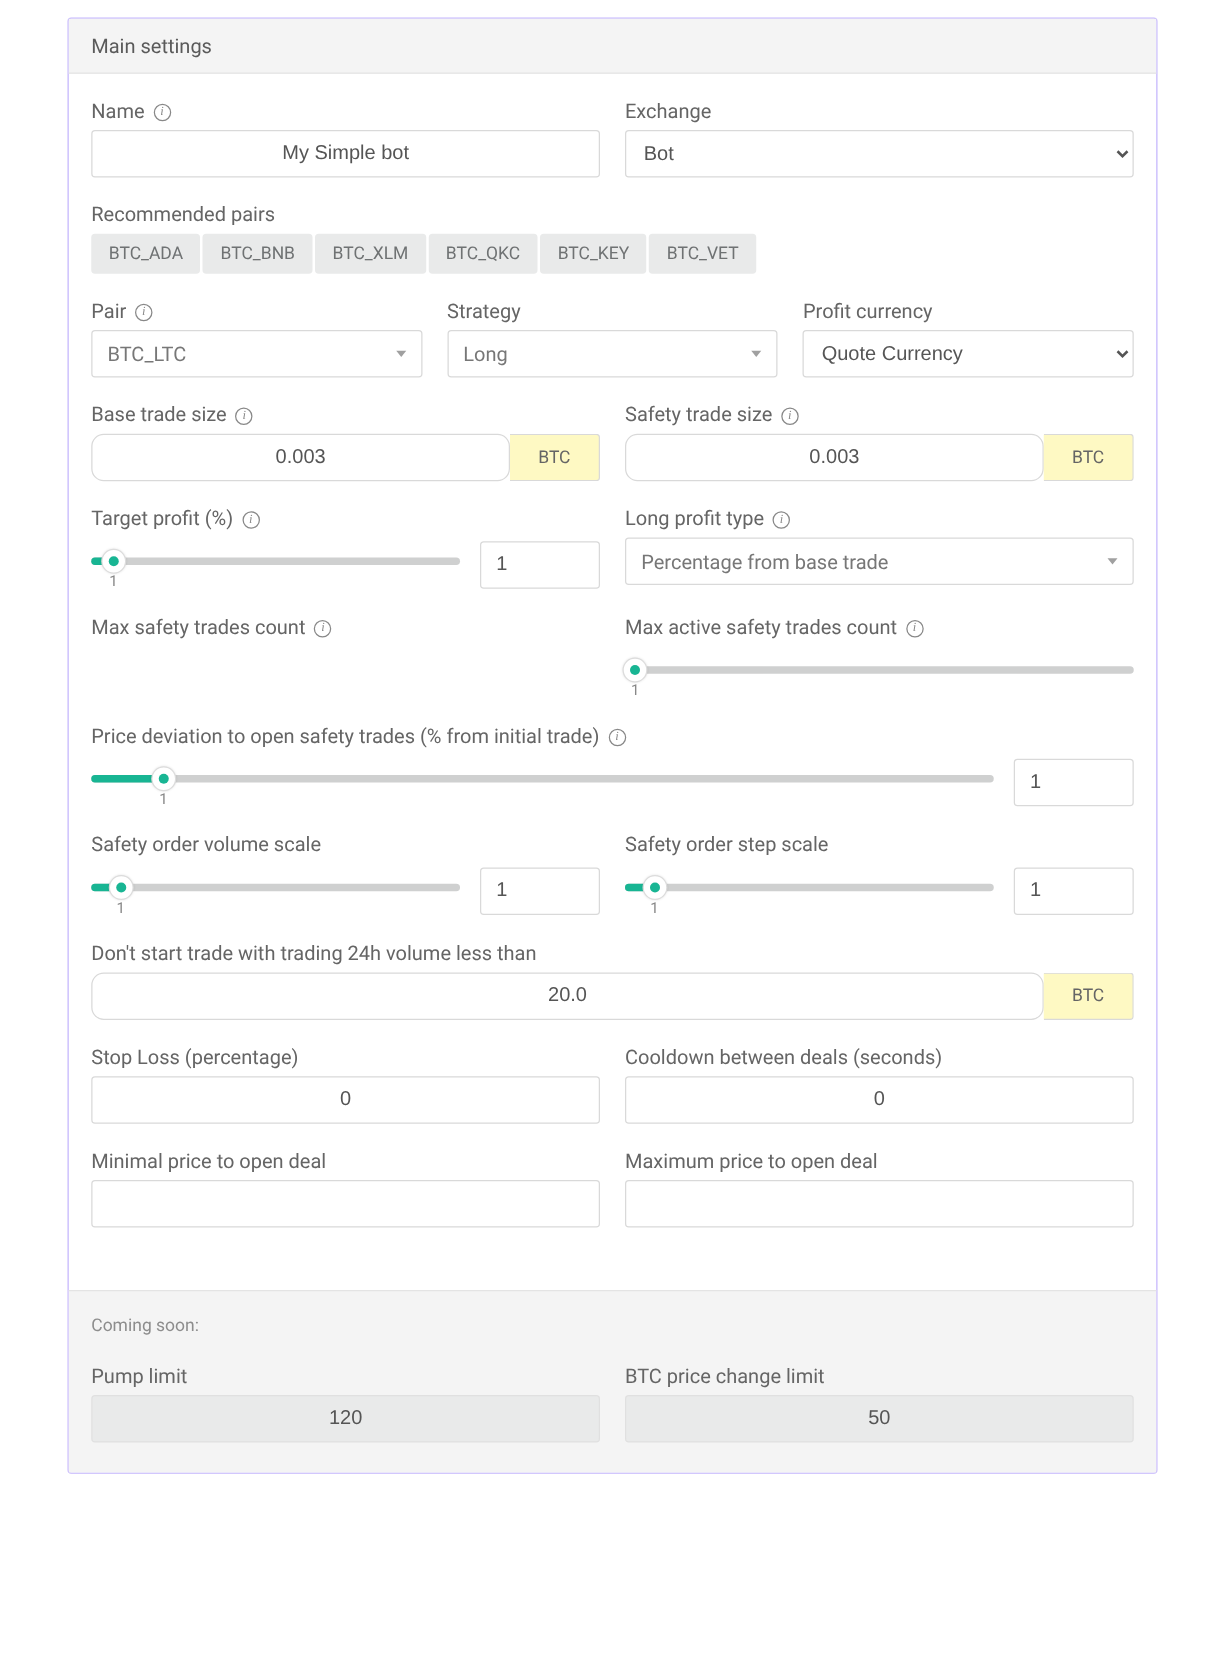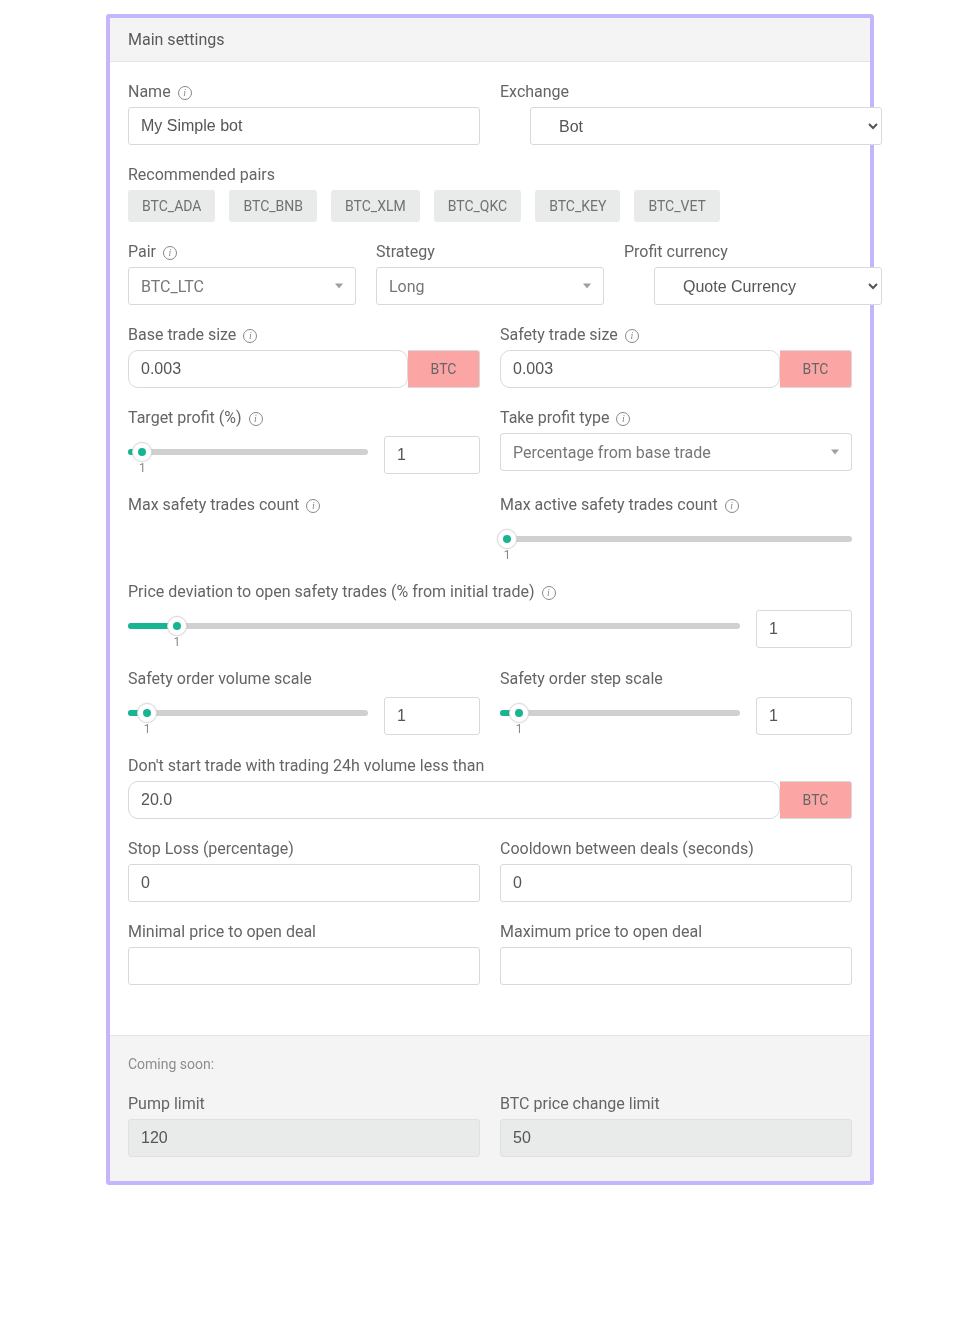--- a/index.html
+++ b/index.html
@@ -4,23 +4,23 @@
 <style>
   * { box-sizing: border-box; }
   body {
     margin: 0;
     font-family: -apple-system, BlinkMacSystemFont, "Segoe UI", Roboto, "Helvetica Neue", Arial, sans-serif;
     background: #fff;
     color: #656565;
     font-size: 14px;
   }
   .panel {
-    width: 768px;
+    width: 872px;
     margin: 14px auto;
-    border: 4px solid #c4b5fd;
+    border: 1px solid #c4b5fd;
     border-radius: 3px;
     background: #fff;
   }
   .panel-header {
     background: #f4f4f4;
     border-bottom: 1px solid #e4e4e4;
     padding: 12px 18px;
     font-size: 16px;
     color: #5a5a5a;
   }
@@ -49,34 +49,35 @@
   .info-icon::before { content: "i"; font-style: italic; font-family: Georgia, serif; }
   .text-input, .select {
     width: 100%;
     height: 38px;
     border: 1px solid #d9d9d9;
     border-radius: 3px;
     padding: 0 12px;
     font-size: 16px;
     color: #555;
     background: #fff;
+    text-align: center;
   }
   .text-input::placeholder { color: #aaa; }
   .input-group { display: flex; width: 100%; }
   .input-group .text-input { border-top-right-radius: 0; border-bottom-right-radius: 0; border-radius: 10px; }
   .input-addon {
     display: flex;
     align-items: center;
     justify-content: center;
     min-width: 72px;
     height: 38px;
     border: 1px solid #d9d9d9;
     border-left: none;
     border-radius: 0 3px 3px 0;
-    background: #fca5a5;
+    background: #fef9c3;
     color: #656565;
     font-size: 14px;
   }
 
   .custom-dropdown {
     position: relative;
     width: 100%;
     height: 38px;
     border: 1px solid #d9d9d9;
     border-radius: 3px;
@@ -96,28 +97,27 @@
     transform: translateY(-50%);
     border-left: 4px solid transparent;
     border-right: 4px solid transparent;
     border-top: 5px solid #a0a0a0;
   }
   .native-select {
     width: 100%;
     height: 38px;
     border: 1px solid #d9d9d9;
     border-radius: 3px;
-    padding: 0 24px;
+    padding: 0 10px;
     font-size: 16px;
     color: #555;
     background: #fff;
-    margin-left: 30px;
-  }
-
-  .chip-row { display: flex; flex-wrap: wrap; gap: 14px; }
+  }
+
+  .chip-row { display: flex; flex-wrap: wrap; gap: 2px; }
   .chip {
     background: #e9eaea;
     color: #6f7273;
     padding: 8px 14px;
     border-radius: 3px;
     font-size: 14px;
     cursor: pointer;
   }
 
   .slider-block { padding-top: 2px; }
@@ -283,21 +283,21 @@
               <div class="slider-fill" style="width:6%"></div>
               <div class="slider-thumb" style="left:6%"></div>
             </div>
             <div class="slider-label-below" style="margin-left:6%;transform:translateX(-50%);width:20px;text-align:center;">1</div>
           </div>
           <input class="value-box" value="1" style="">
         </div>
       </div>
       <div class="col">
         <div class="field-label">
-          <span>Take profit type</span>
+          <span>Long profit type</span>
           <span class="info-icon"></span>
         </div>
         <div class="custom-dropdown">
           <span>Percentage from base trade</span>
         </div>
       </div>
     </div>
 
     <div class="row" style="margin-top:10px;">
       <div class="col">

